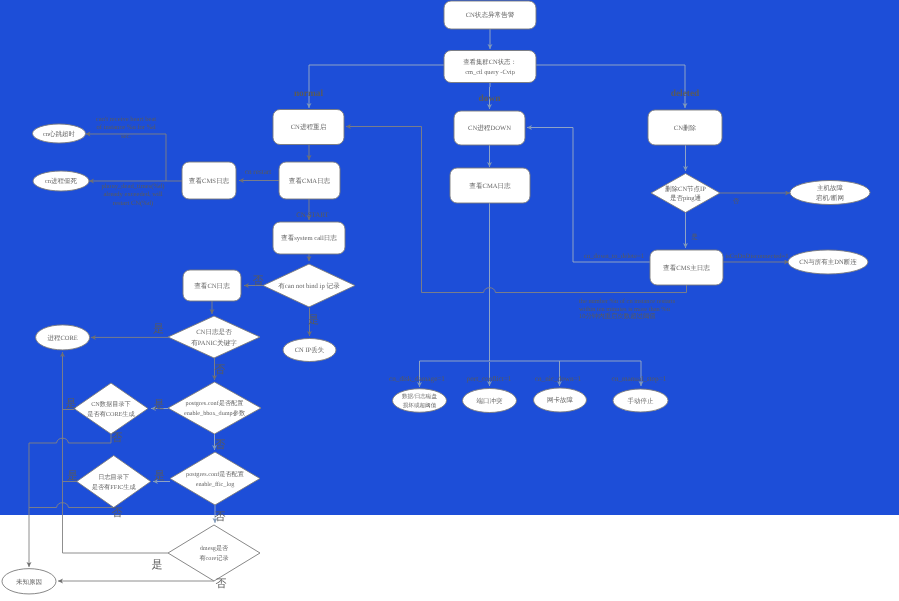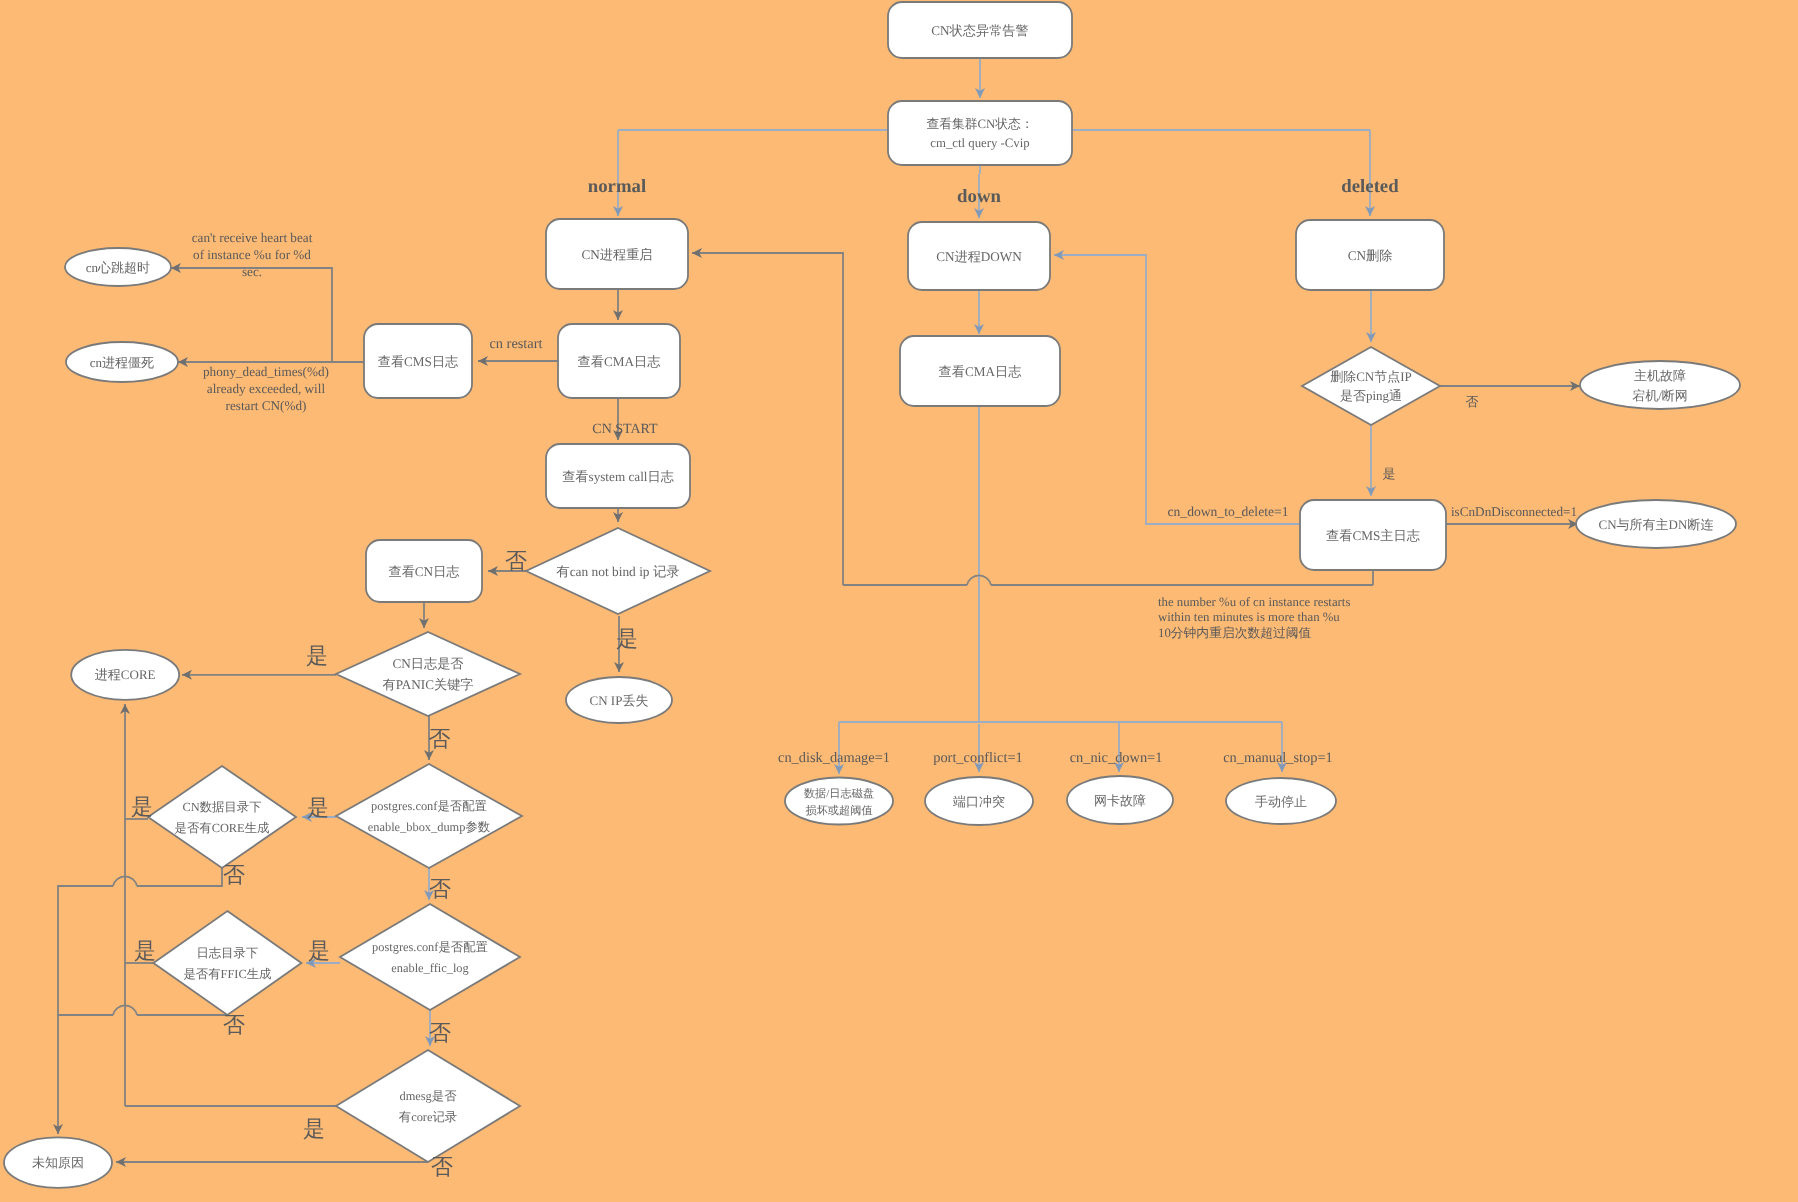--- a/index.html
+++ b/index.html
@@ -1,18 +1,18 @@
 <!DOCTYPE html>
 <html><head>
 <meta charset="utf-8">
 <title>CN Status Flowchart</title>
 <style>
 html,body{margin:0;padding:0;background:#ffffff;-webkit-font-smoothing:antialiased;text-rendering:geometricPrecision;}
 body{width:899px;height:601px;overflow:hidden;}
-#stage{position:relative;width:899px;height:601px;background:#fdba74;}
+#stage{position:relative;width:899px;height:515px;background:#1d4ed8;}
 svg#chart{position:absolute;left:0;top:0;display:block;}
 .nodeshape{fill:#ffffff;stroke:#7a7a7a;stroke-width:0.9;}
 text{font-family:"Liberation Serif","DejaVu Serif",serif;fill:#5a5a5a;}
 text.cjk{fill:#666;font-family:"Liberation Serif","DejaVu Serif",serif;}
 .lab{font-family:"Liberation Serif",serif;}
 </style>
 </head>
 <body>
 
 <div id="stage">

